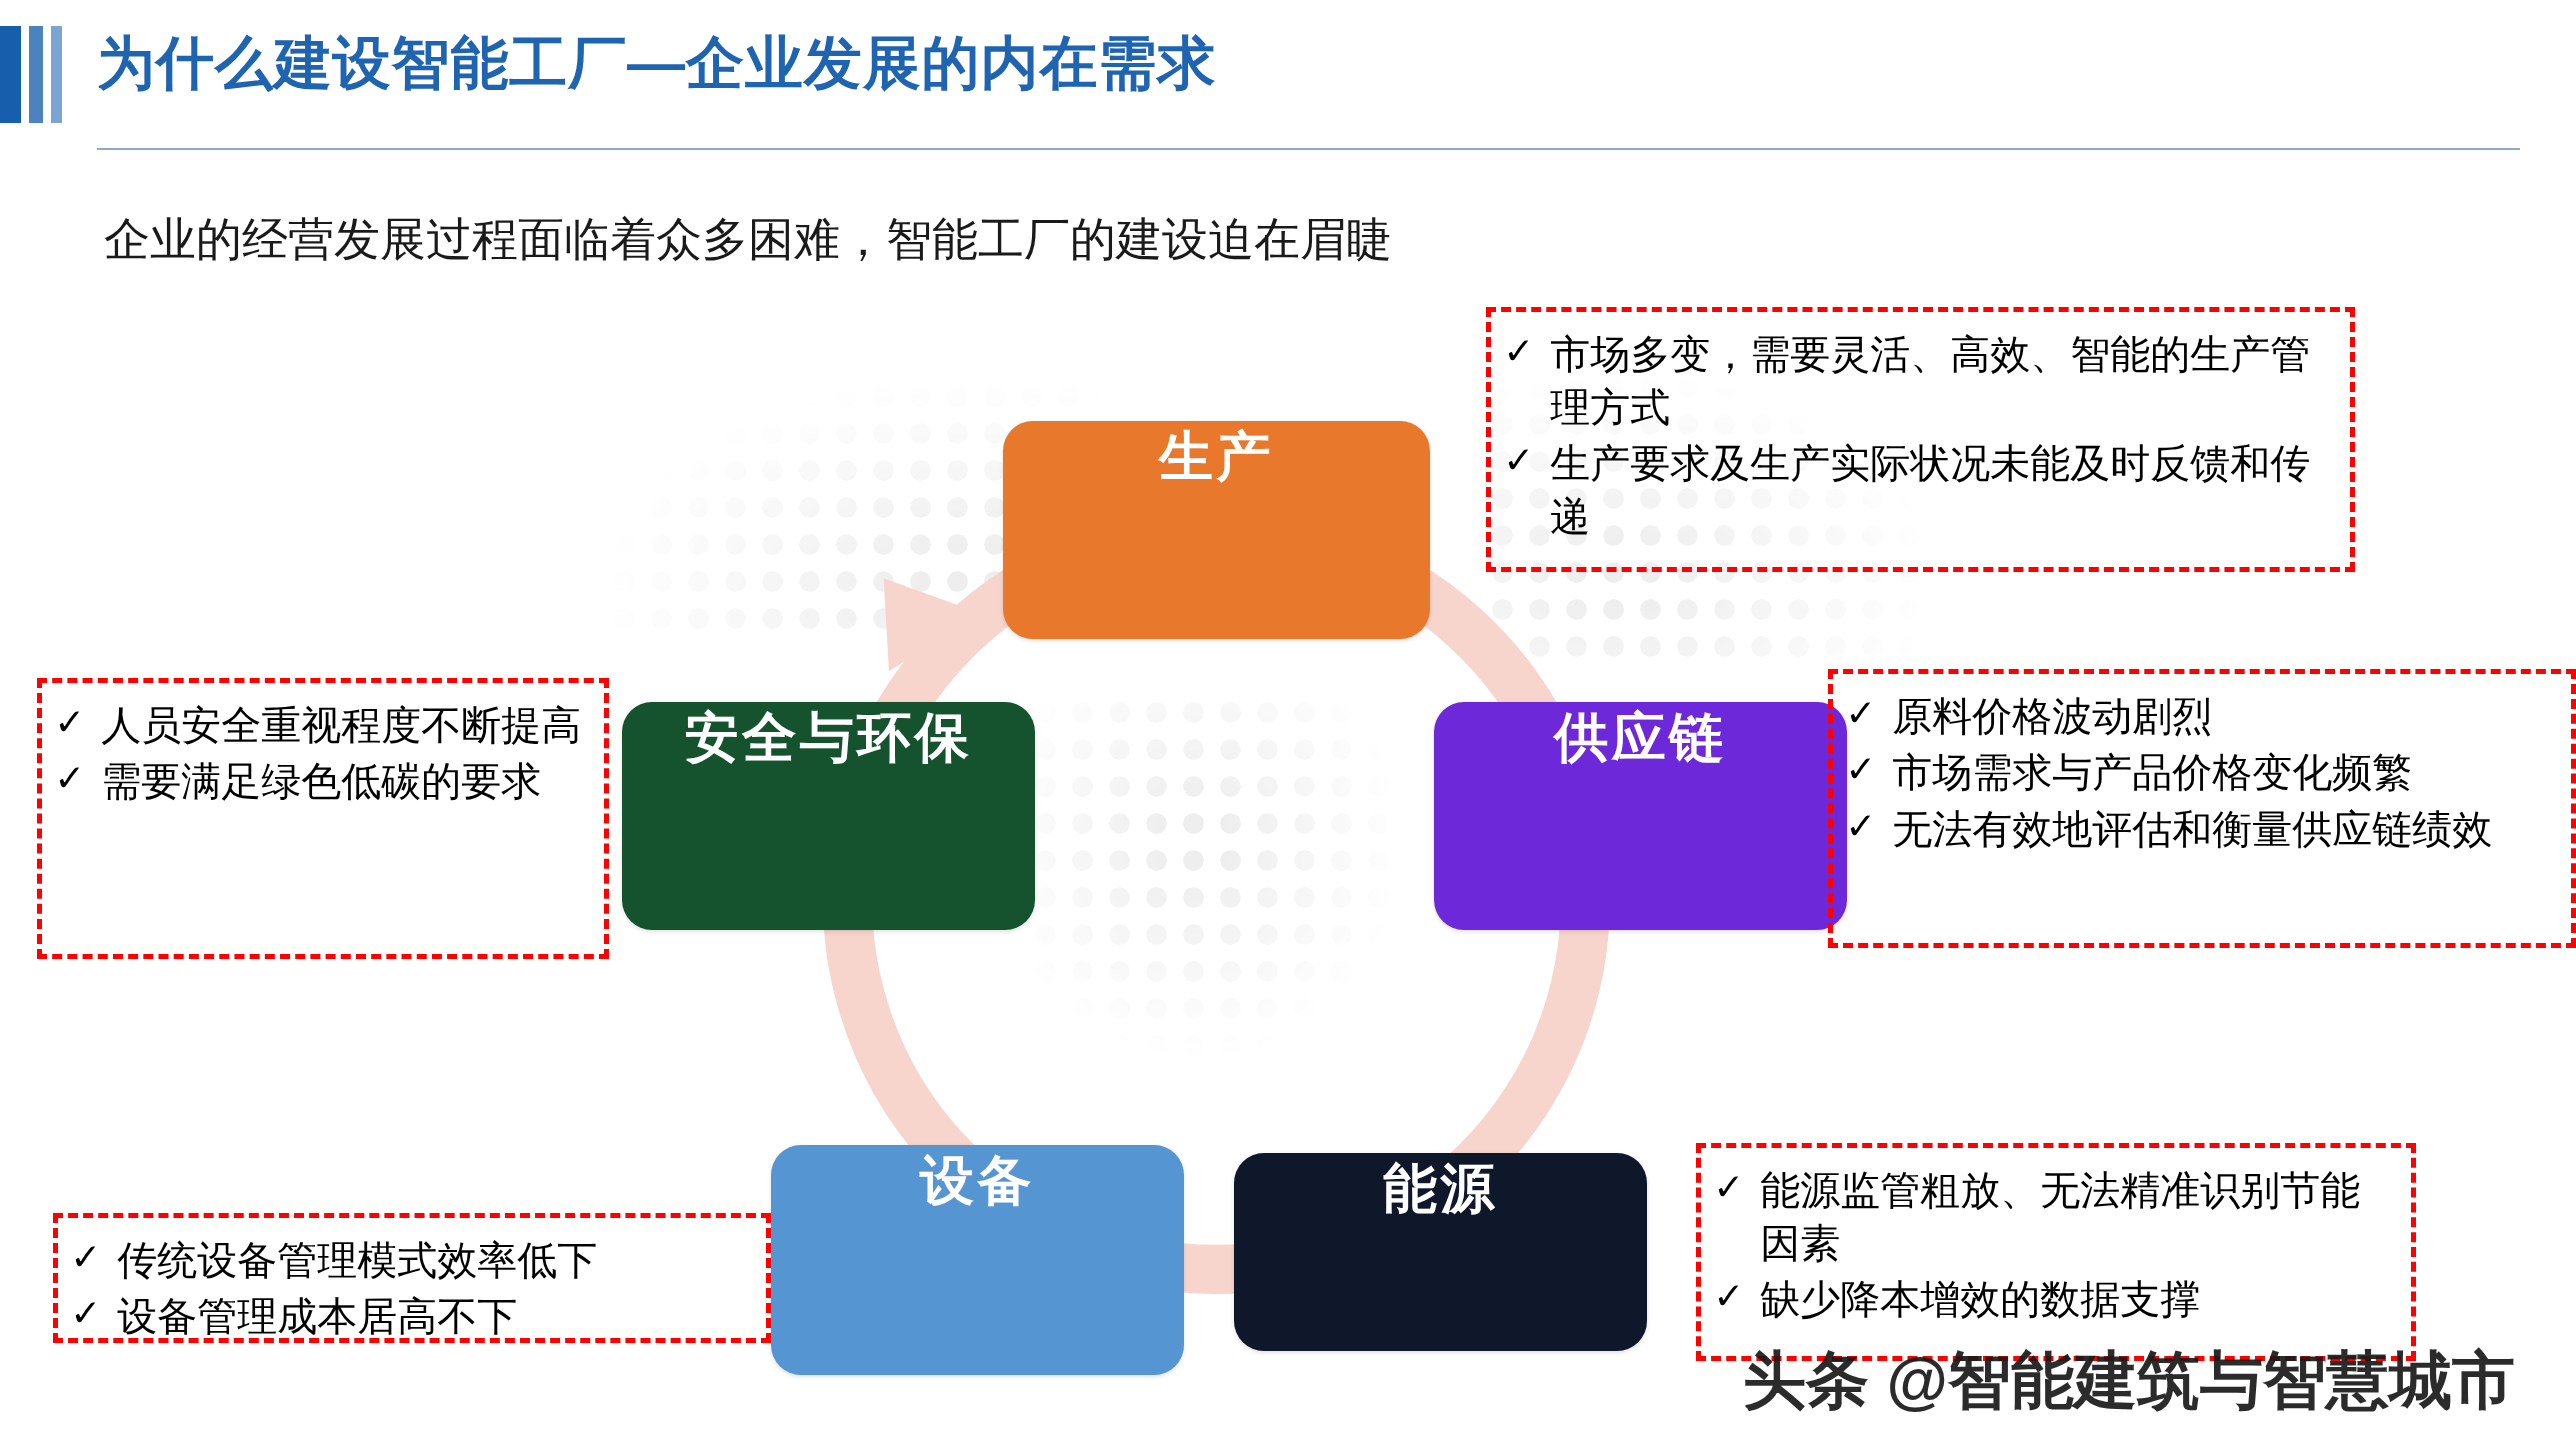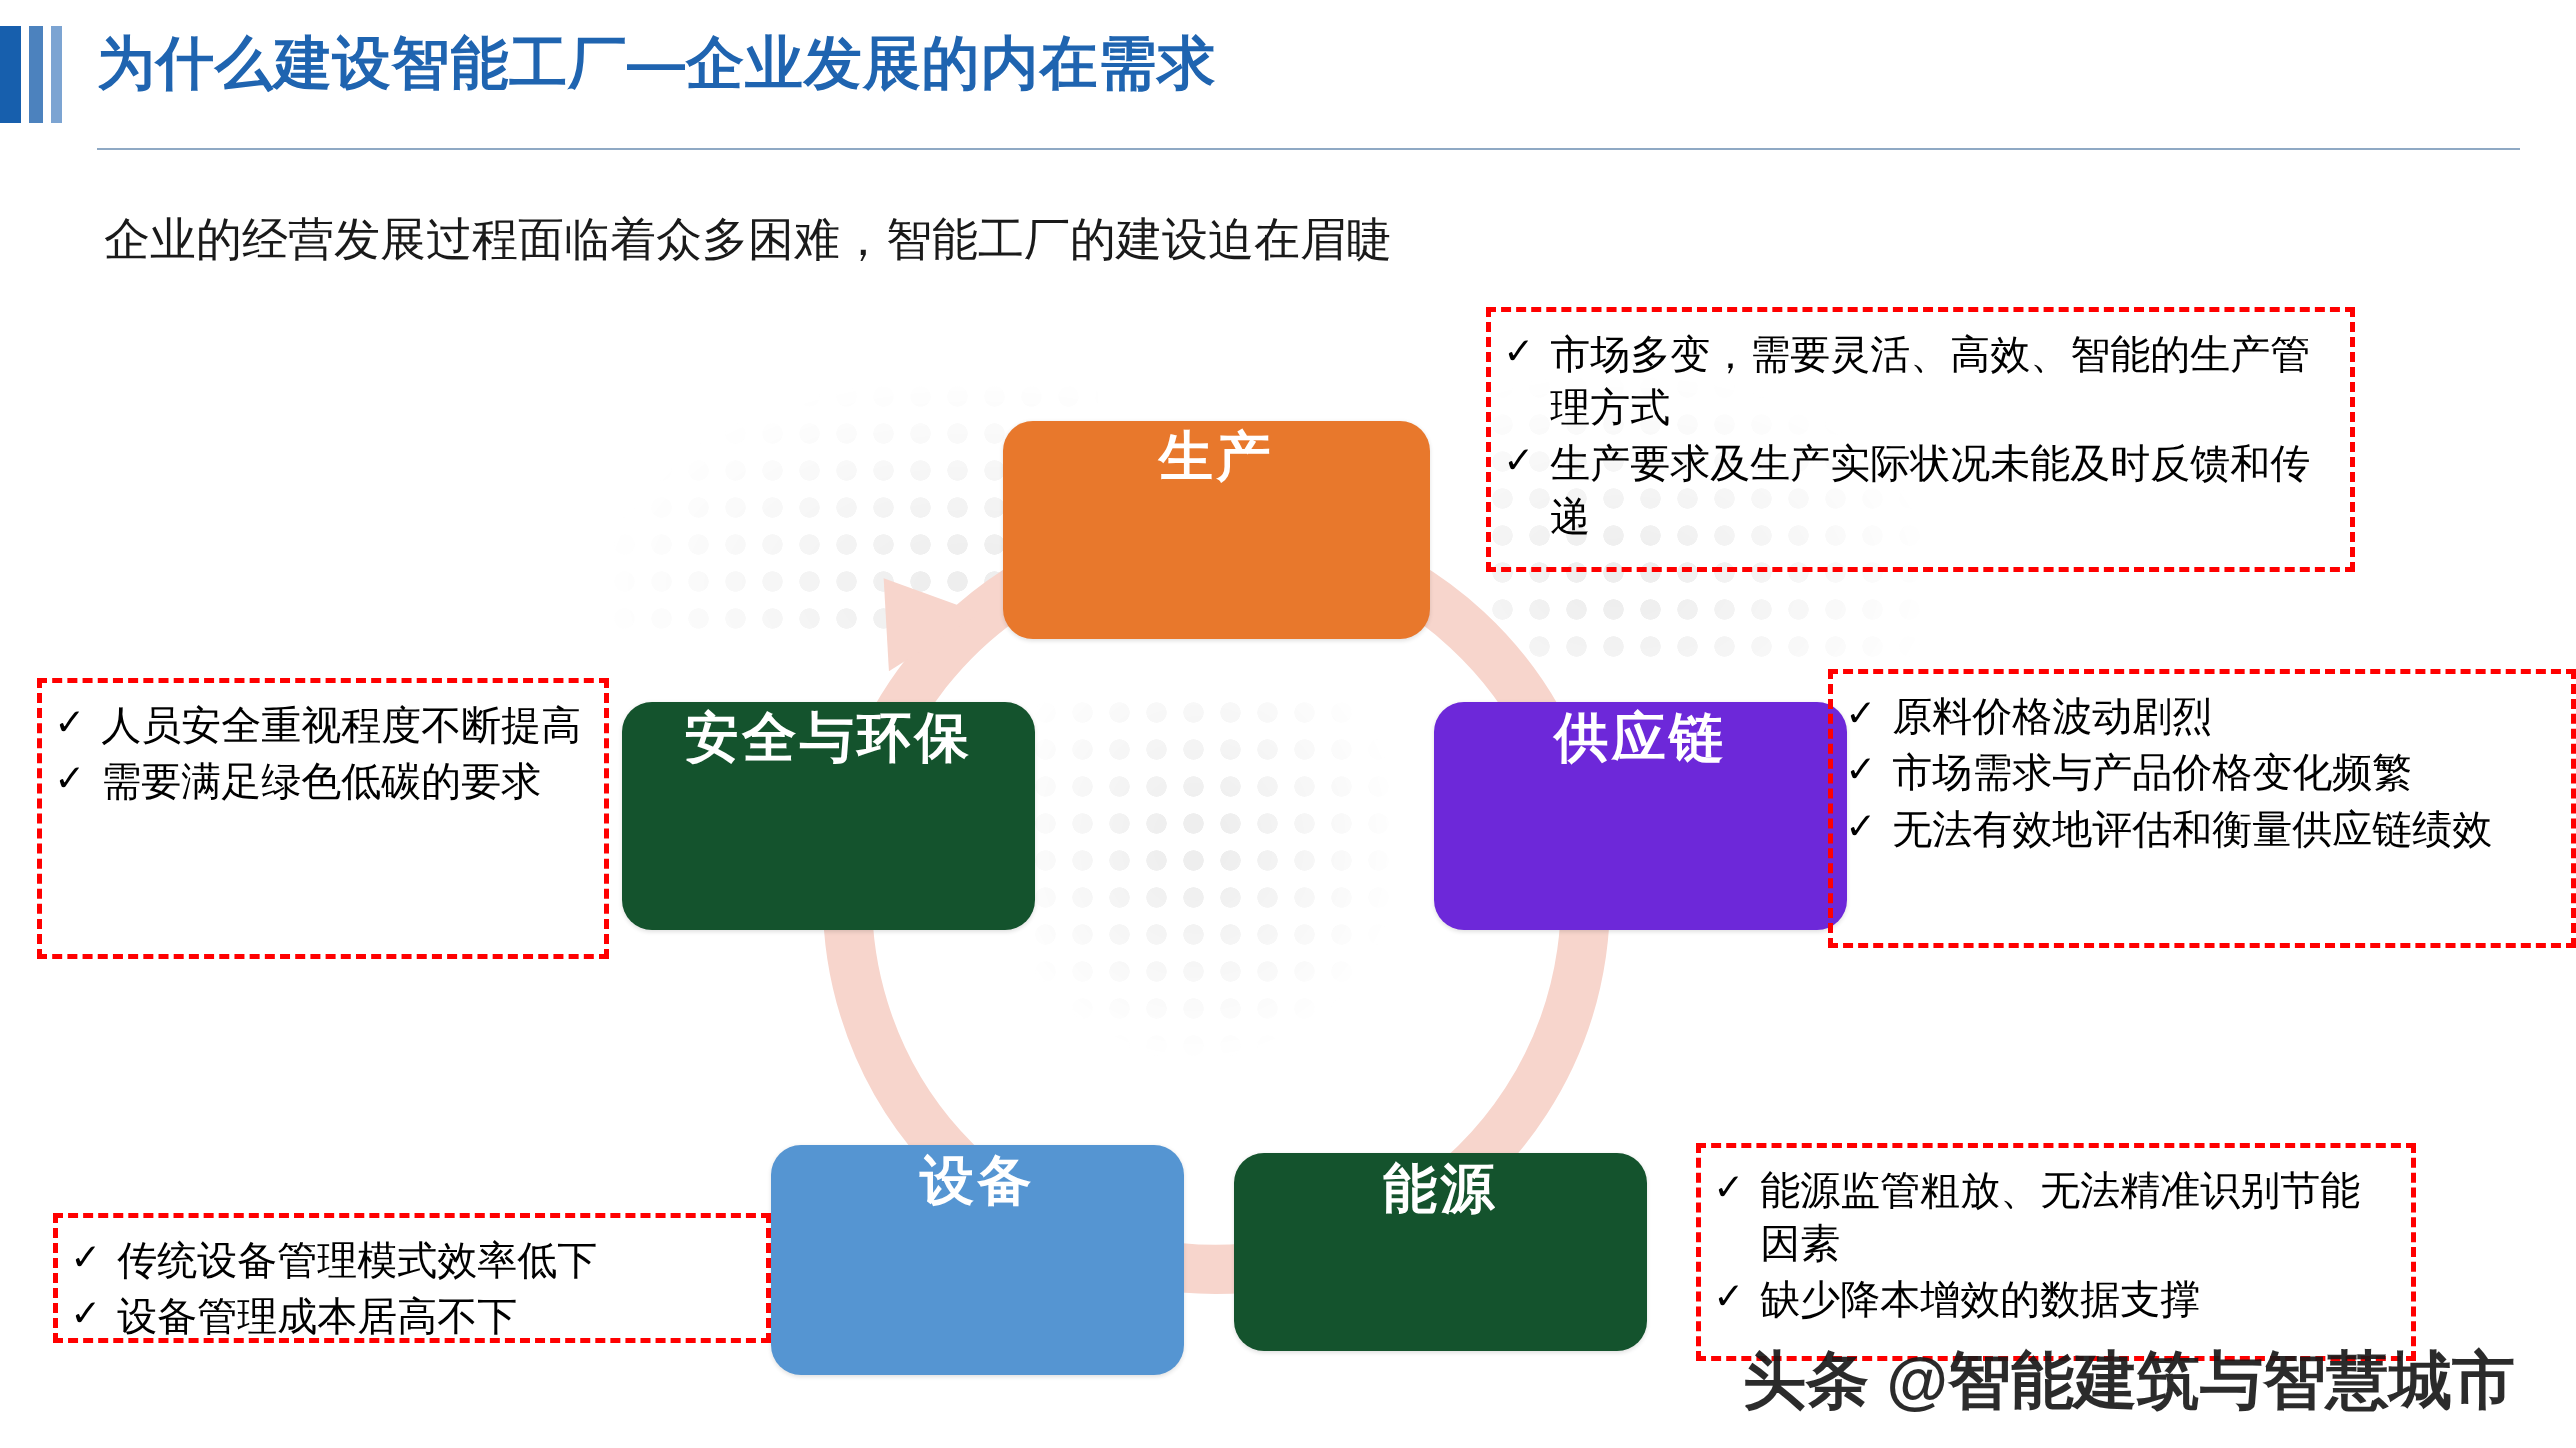--- a/index.html
+++ b/index.html
@@ -93,21 +93,21 @@
     align-items: flex-start;
     justify-content: center;
     color: #ffffff;
     font-size: 54px;
     font-weight: bold;
     letter-spacing: 3.5px;
     box-shadow: 0 1.8px 4.4px rgba(0,0,0,0.12);
   }
   #node-production { left: 1003px; top: 421px;  width: 427px; height: 218px; background: #E8782C; }
   #node-supply     { left: 1394px; top: 702px;  width: 413px; height: 228px; background: #6d28d9; margin-left: 40px; }
-  #node-energy     { left: 1234px; top: 1153px; width: 413px; height: 198px; background: #14532d; }
+  #node-energy     { left: 1234px; top: 1153px; width: 413px; height: 198px; background: #0f172a; }
   #node-equipment  { left: 771px;  top: 1145px; width: 413px; height: 230px; background: #5595D2; }
   #node-safety     { left: 622px;  top: 702px;  width: 413px; height: 228px; background: #14532d; }
 
   
   .callout {
     position: absolute;
     border: 5.3px dashed #FF0000;
     background: transparent;
     box-sizing: border-box;
     padding: 16px 19.3px 16px 12.3px;

